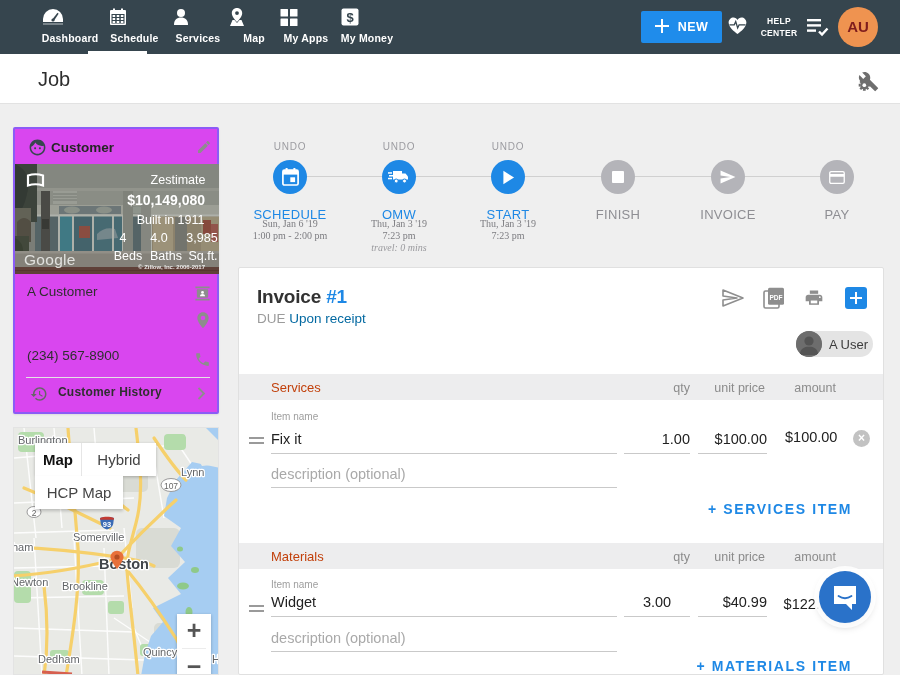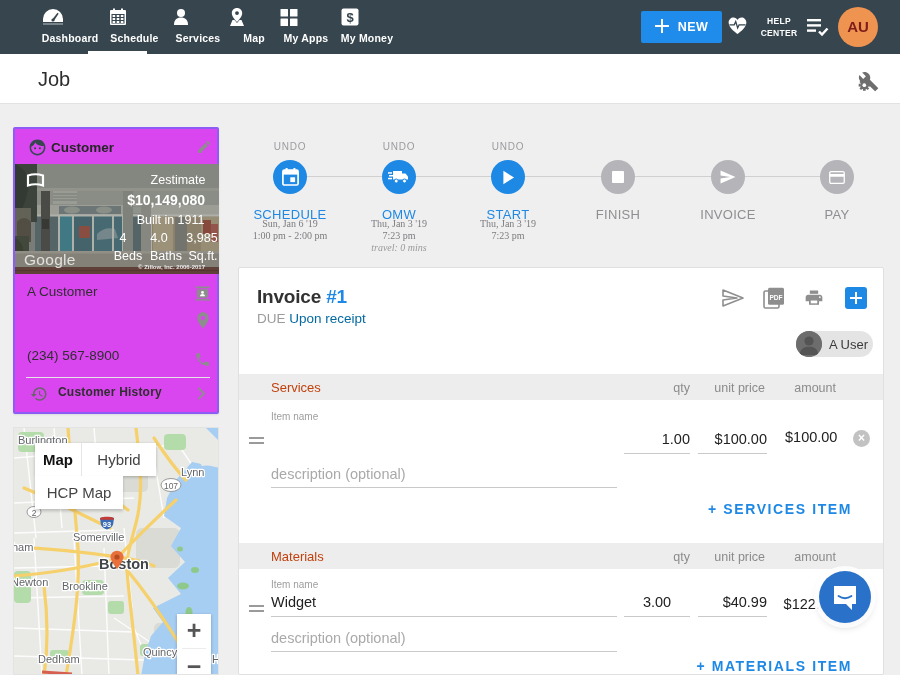--- a/index.html
+++ b/index.html
@@ -483,20 +483,21 @@
 
     <div class="secbar" style="top:106px;">
       <span class="sname">Services</span>
       <span class="qh" style="left:420px;width:31px;text-align:right;">qty</span>
       <span class="qh" style="left:470px;width:56px;text-align:right;">unit price</span>
       <span class="qh" style="left:546px;width:51px;text-align:right;">amount</span>
     </div>
     <span class="itemlabel" style="left:32px;top:143px;">Item name</span>
     <div style="position:absolute;left:10px;top:169px;width:15px;height:7px;border-top:2px solid #9a9a9a;border-bottom:2px solid #9a9a9a;"></div>
     <div style="position:absolute;left:614px;top:162px;width:17px;height:17px;border-radius:50%;background:#c2c2c2;color:#fff;font-size:12px;font-weight:bold;text-align:center;line-height:16px;">×</div>
+    <div class="fld" style="left:32px;top:158px;width:346px;height:28px;">Fix it</div>
     <div class="fld" style="left:385px;top:158px;width:66px;height:28px;text-align:right;">1.00</div>
     <div class="fld" style="left:459px;top:158px;width:69px;height:28px;text-align:right;">$100.00</div>
     <div style="position:absolute;left:546px;top:161px;width:51px;text-align:right;font-size:14.5px;color:#212121;">$100.00</div>
     <div class="fld" style="left:32px;top:193px;width:346px;height:27px;color:#a9a9a9;">description (optional)</div>
     <div class="plus-item" style="top:233px;">+ SERVICES ITEM</div>
 
     <div class="secbar" style="top:275px;">
       <span class="sname">Materials</span>
       <span class="qh" style="left:420px;width:31px;text-align:right;">qty</span>
       <span class="qh" style="left:470px;width:56px;text-align:right;">unit price</span>

